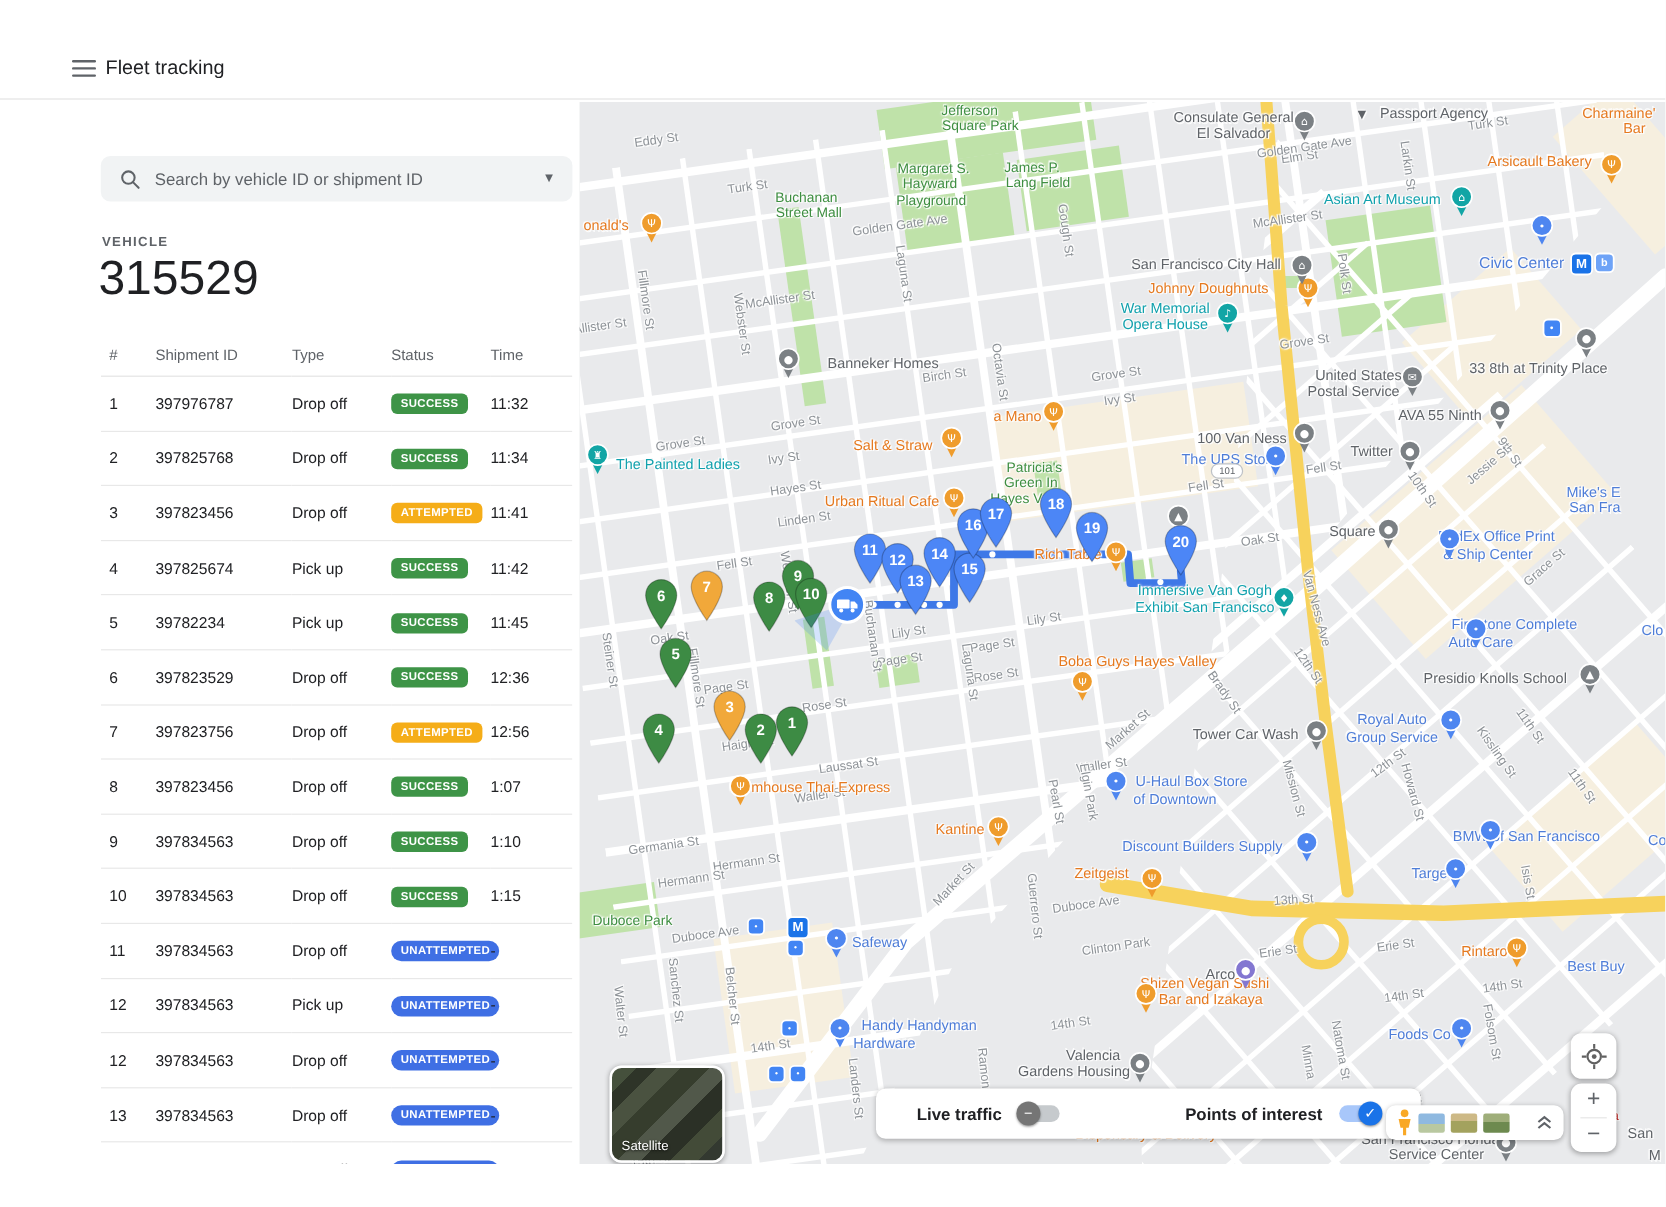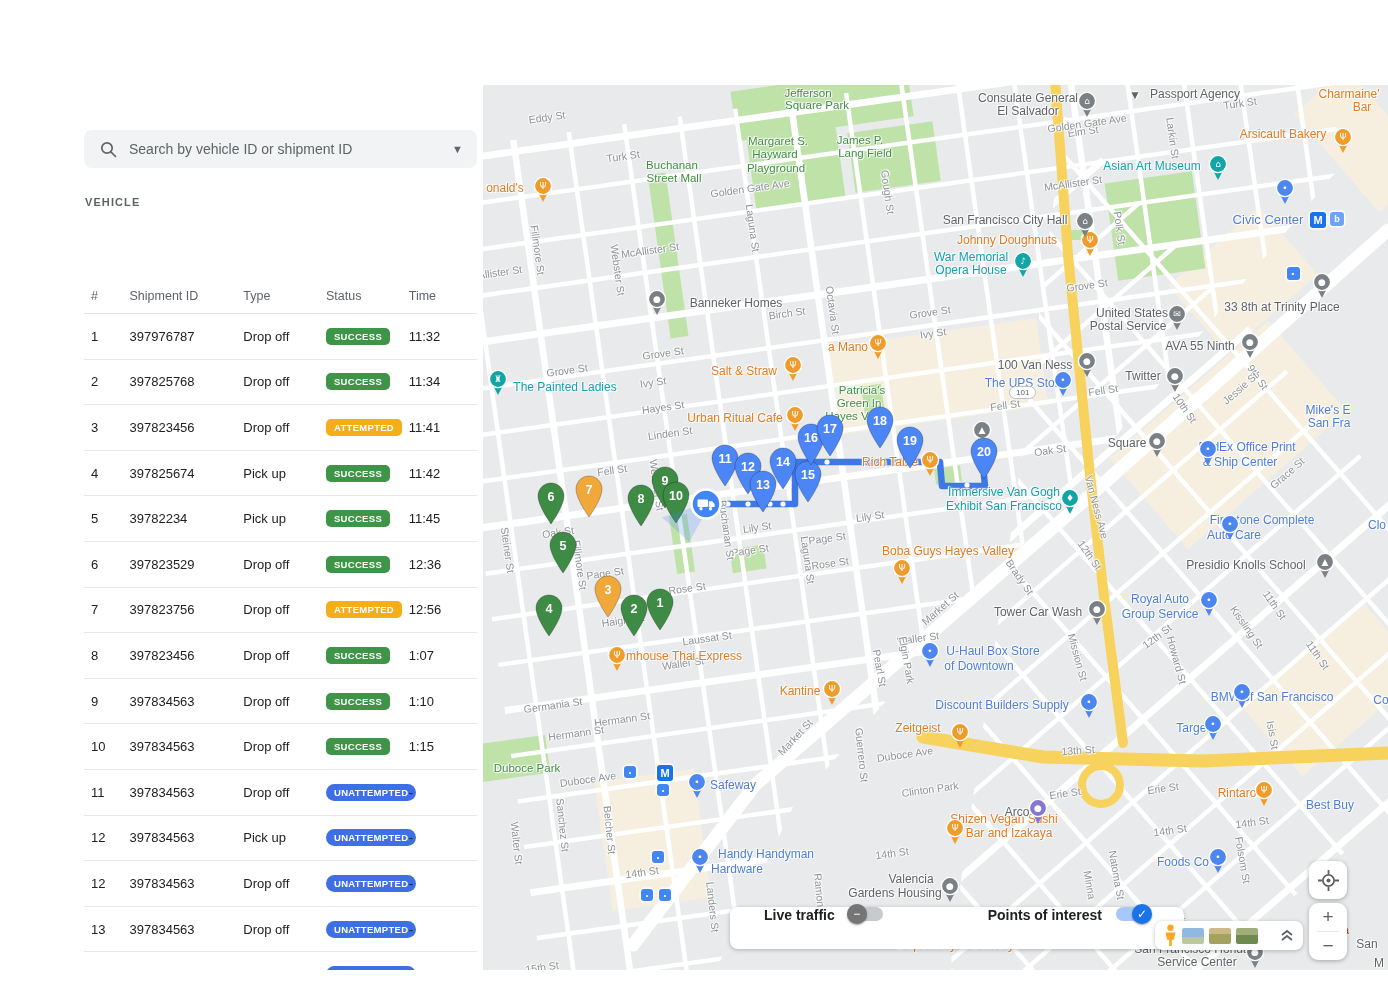--- a/index.html
+++ b/index.html
@@ -46,21 +46,21 @@
   .poipin{position:absolute;z-index:4;}
   .sqicon{position:absolute;z-index:4;border-radius:3px;color:#fff;display:flex;align-items:center;justify-content:center;font-weight:bold;box-shadow:0 0 0 1.5px #fff;}
   .shield{position:absolute;z-index:3;background:#fff;border:1px solid #bdc1c6;border-radius:8px;font-size:8px;color:#5f6368;padding:1px 6px;}
   .truck{position:absolute;z-index:6;}
   .beam{position:absolute;z-index:5;width:52px;height:46px;background:rgba(66,133,244,.22);clip-path:polygon(96% 12%,0 46%,52% 100%);}
   
   .ctl{z-index:10;}
   .sat-thumb{position:absolute;left:25px;top:803px;width:92px;height:77px;border-radius:10px;border:2px solid #fff;box-shadow:0 1px 4px rgba(0,0,0,.3);z-index:10;cursor:pointer;
     background:linear-gradient(135deg,#45503c 0 12%,#2e3428 12% 22%,#4a5240 22% 34%,#363d2d 34% 48%,#51584a 48% 60%,#2b3026 60% 74%,#434b38 74% 88%,#333930 88%);}
   .sat-thumb .sat-label{position:absolute;left:8px;bottom:6px;color:#fff;font-size:11px;text-shadow:0 1px 2px rgba(0,0,0,.8);}
-  .togglebar{position:absolute;left:247px;top:822px;width:454px;height:42px;background:#fff;border-radius:8px;box-shadow:0 1px 4px rgba(0,0,0,.25);display:flex;padding:0 34px;box-sizing:border-box;z-index:10;}
+  .togglebar{position:absolute;left:247px;top:822px;width:454px;height:42px;background:#fff;border-radius:8px;box-shadow:0 1px 4px rgba(0,0,0,.25);display:flex;align-items:center;padding:0 34px;box-sizing:border-box;z-index:10;}
   .tg-label{font-size:14px;font-weight:bold;color:#202124;}
   .switch{position:relative;width:34px;height:14px;border-radius:7px;margin-left:14px;cursor:pointer;}
   .switch .knob{position:absolute;top:-3px;width:20px;height:20px;border-radius:50%;display:flex;align-items:center;justify-content:center;color:#fff;font-size:12px;box-shadow:0 1px 2px rgba(0,0,0,.4);}
   .sw-off{background:#c6cacd;}
   .sw-off .knob{left:-2px;background:#757575;}
   .sw-on{background:#a8c7fa;}
   .sw-on .knob{right:-2px;background:#1a73e8;}
   .tg-spacer{flex:1;}
   .pegbar{position:absolute;left:672px;top:836px;width:148px;height:29px;background:#fff;border-radius:8px;box-shadow:0 1px 4px rgba(0,0,0,.25);display:flex;align-items:center;padding:0 9px;box-sizing:border-box;gap:5px;z-index:10;}
   .thumb{width:22px;height:16px;border-radius:2px;}
@@ -71,30 +71,40 @@
   .locbtn{left:826px;top:776px;width:38px;height:38px;}
   .zoomstack{left:826px;top:818px;width:38px;height:57px;flex-direction:column;}
   .zbtn{width:100%;height:28px;display:flex;align-items:center;justify-content:center;font-size:19px;color:#5f6368;cursor:pointer;}
   .zdiv{width:22px;height:1px;background:#e6e6e6;}
 </style>
 </head>
 <body>
 
 <div class="page">
 
+  <div class="appbar">
+    <div class="hamburger">
+        <span></span>
+        <span></span>
+        <span style="margin-bottom:0"></span>
+      </div>
+    <div class="app-title">Fleet tracking</div>
+    <div class="appbar-divider"></div>
+  </div>
 
   <div class="searchbox">
     <svg width="17" height="17" viewBox="0 0 17 17">
         <circle cx="7" cy="7" r="5.2" fill="none" stroke="#5f6368" stroke-width="1.7"></circle>
         <line x1="11" y1="11" x2="15.5" y2="15.5" stroke="#5f6368" stroke-width="1.7" stroke-linecap="round"></line>
       </svg>
     <input type="text" placeholder="Search by vehicle ID or shipment ID" style="">
     <span class="search-caret">▼</span>
   </div>
   <div class="vehicle-label">VEHICLE</div>
+  <div class="vehicle-id">315529</div>
 
   <div class="tablewrap">
     <table class="ship">
       <thead>
           <tr>
             <th class="col-num">#</th>
             <th class="col-id">Shipment ID</th>
             <th class="col-type">Type</th>
             <th class="col-status">Status</th>
             <th class="col-time">Time</th>
@@ -852,20 +862,23 @@
             <circle cx="17" cy="17" r="14.5" fill="#4285f4" stroke="#ffffff" stroke-width="2.5"></circle>
             <g fill="#ffffff">
               <rect x="8.5" y="12.5" width="10.5" height="7.5" rx="1"></rect>
               <path d="M19.8 14.3h3.4l2.4 2.6v3.1h-5.8z"></path>
               <circle cx="12" cy="21.8" r="1.7"></circle>
               <circle cx="21.5" cy="21.8" r="1.7"></circle>
             </g>
           </svg></div>
       </div>
 
+    <div class="sat-thumb ctl">
+      <span class="sat-label">Satellite</span>
+    </div>
 
     <div class="togglebar ctl">
       <span class="tg-label">Live traffic</span>
       <span class="switch sw-off">
           <span class="knob">−</span>
         </span>
       <span class="tg-spacer"></span>
       <span class="tg-label">Points of interest</span>
       <span class="switch sw-on">
           <span class="knob">✓</span>

